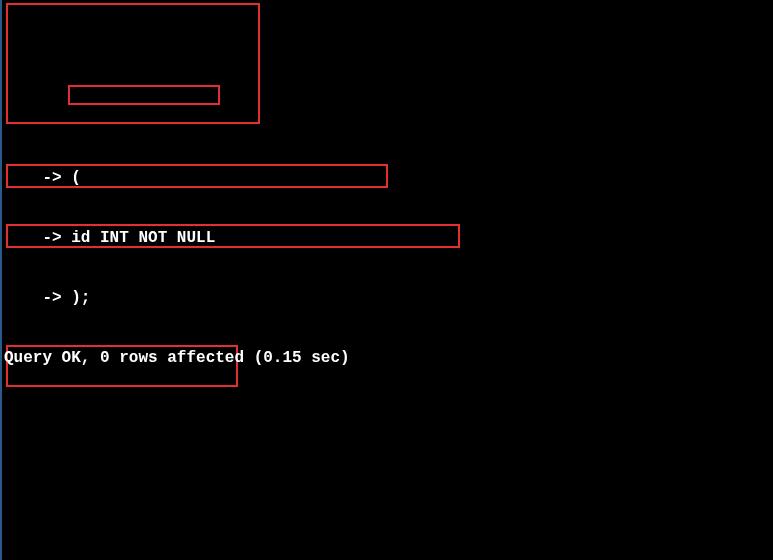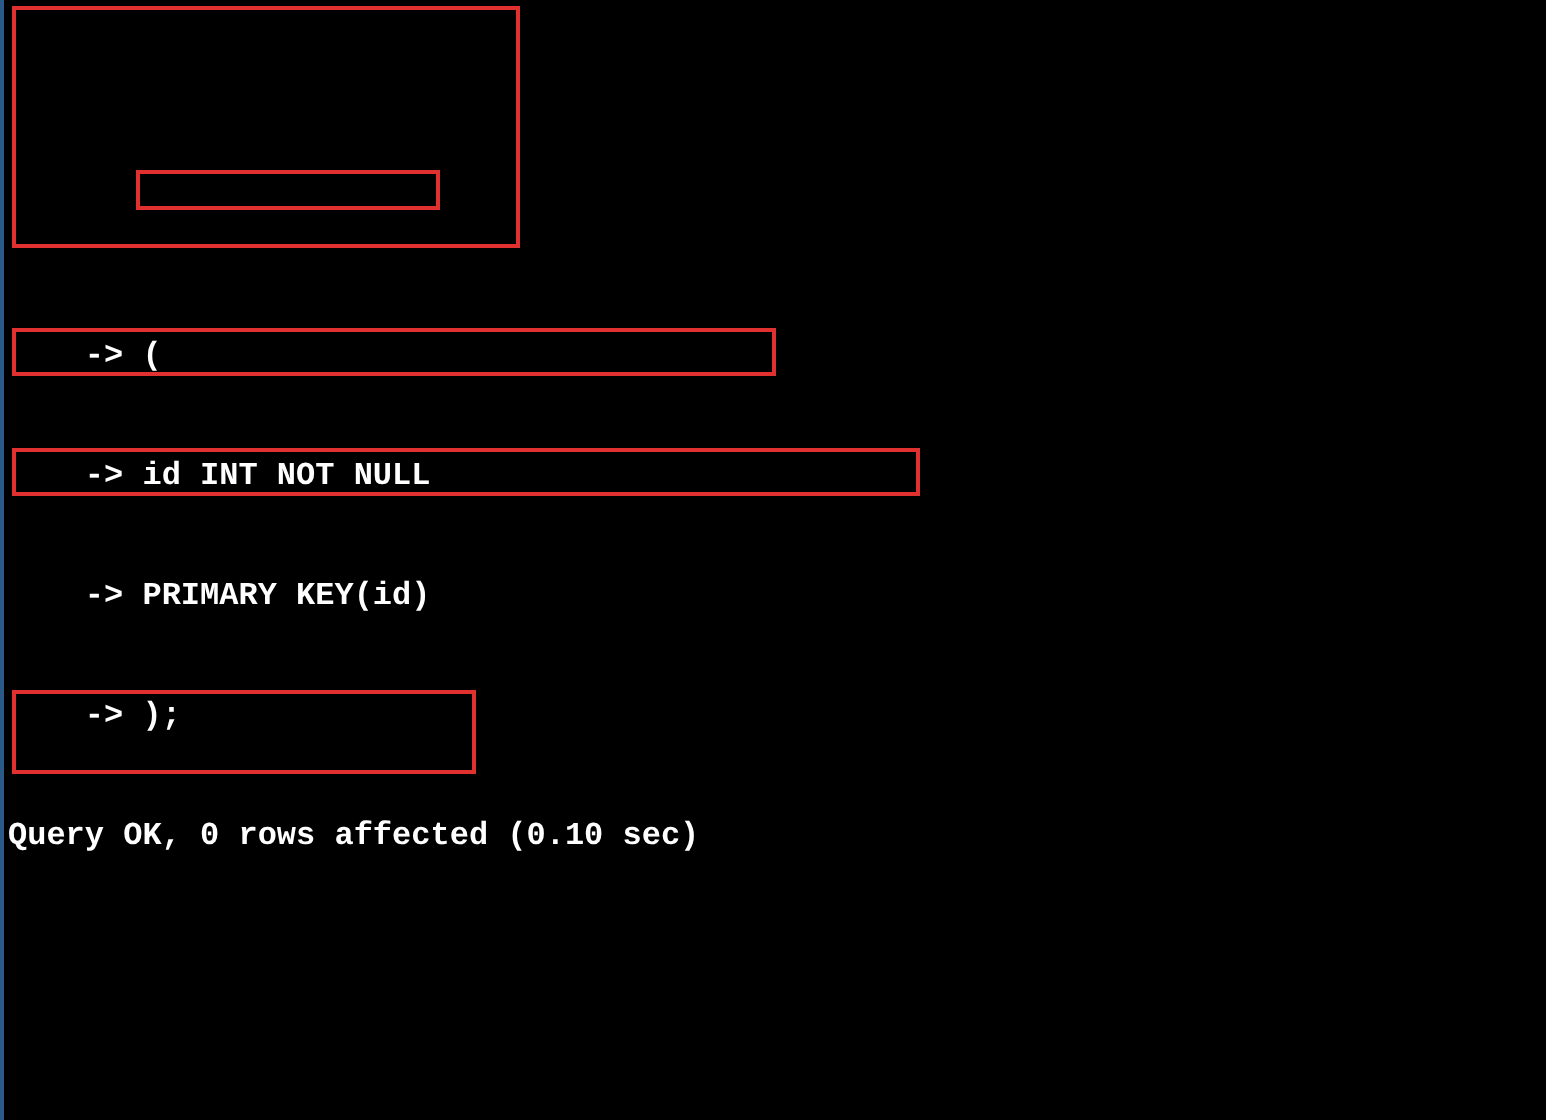--- a/index.html
+++ b/index.html
@@ -37,23 +37,22 @@
 
 <div class="terminal">
   <div class="hl-red" style="top: 3px; left: 4px; width: 254px; height: 121px;"></div>
   <div class="hl-red" style="top: 85px; left: 66px; width: 152px; height: 20px;"></div>
   <div class="hl-red" style="top: 164px; left: 4px; width: 382px; height: 24px;"></div>
   <div class="hl-red" style="top: 224px; left: 4px; width: 454px; height: 24px;"></div>
   <div class="hl-red" style="top: 345px; left: 4px; width: 232px; height: 42px;"></div>
 
   <div class="line">    -&gt; (</div>
   <div class="line">    -&gt; id INT NOT NULL</div>
-  <div class="line">    -&gt; PRIMARY KEY(id)</div>
   <div class="line">    -&gt; );</div>
-  <div class="line">Query OK, 0 rows affected (0.10 sec)</div>
+  <div class="line">Query OK, 0 rows affected (0.15 sec)</div>
   
   
   
   
   
   
   
   
   
   

